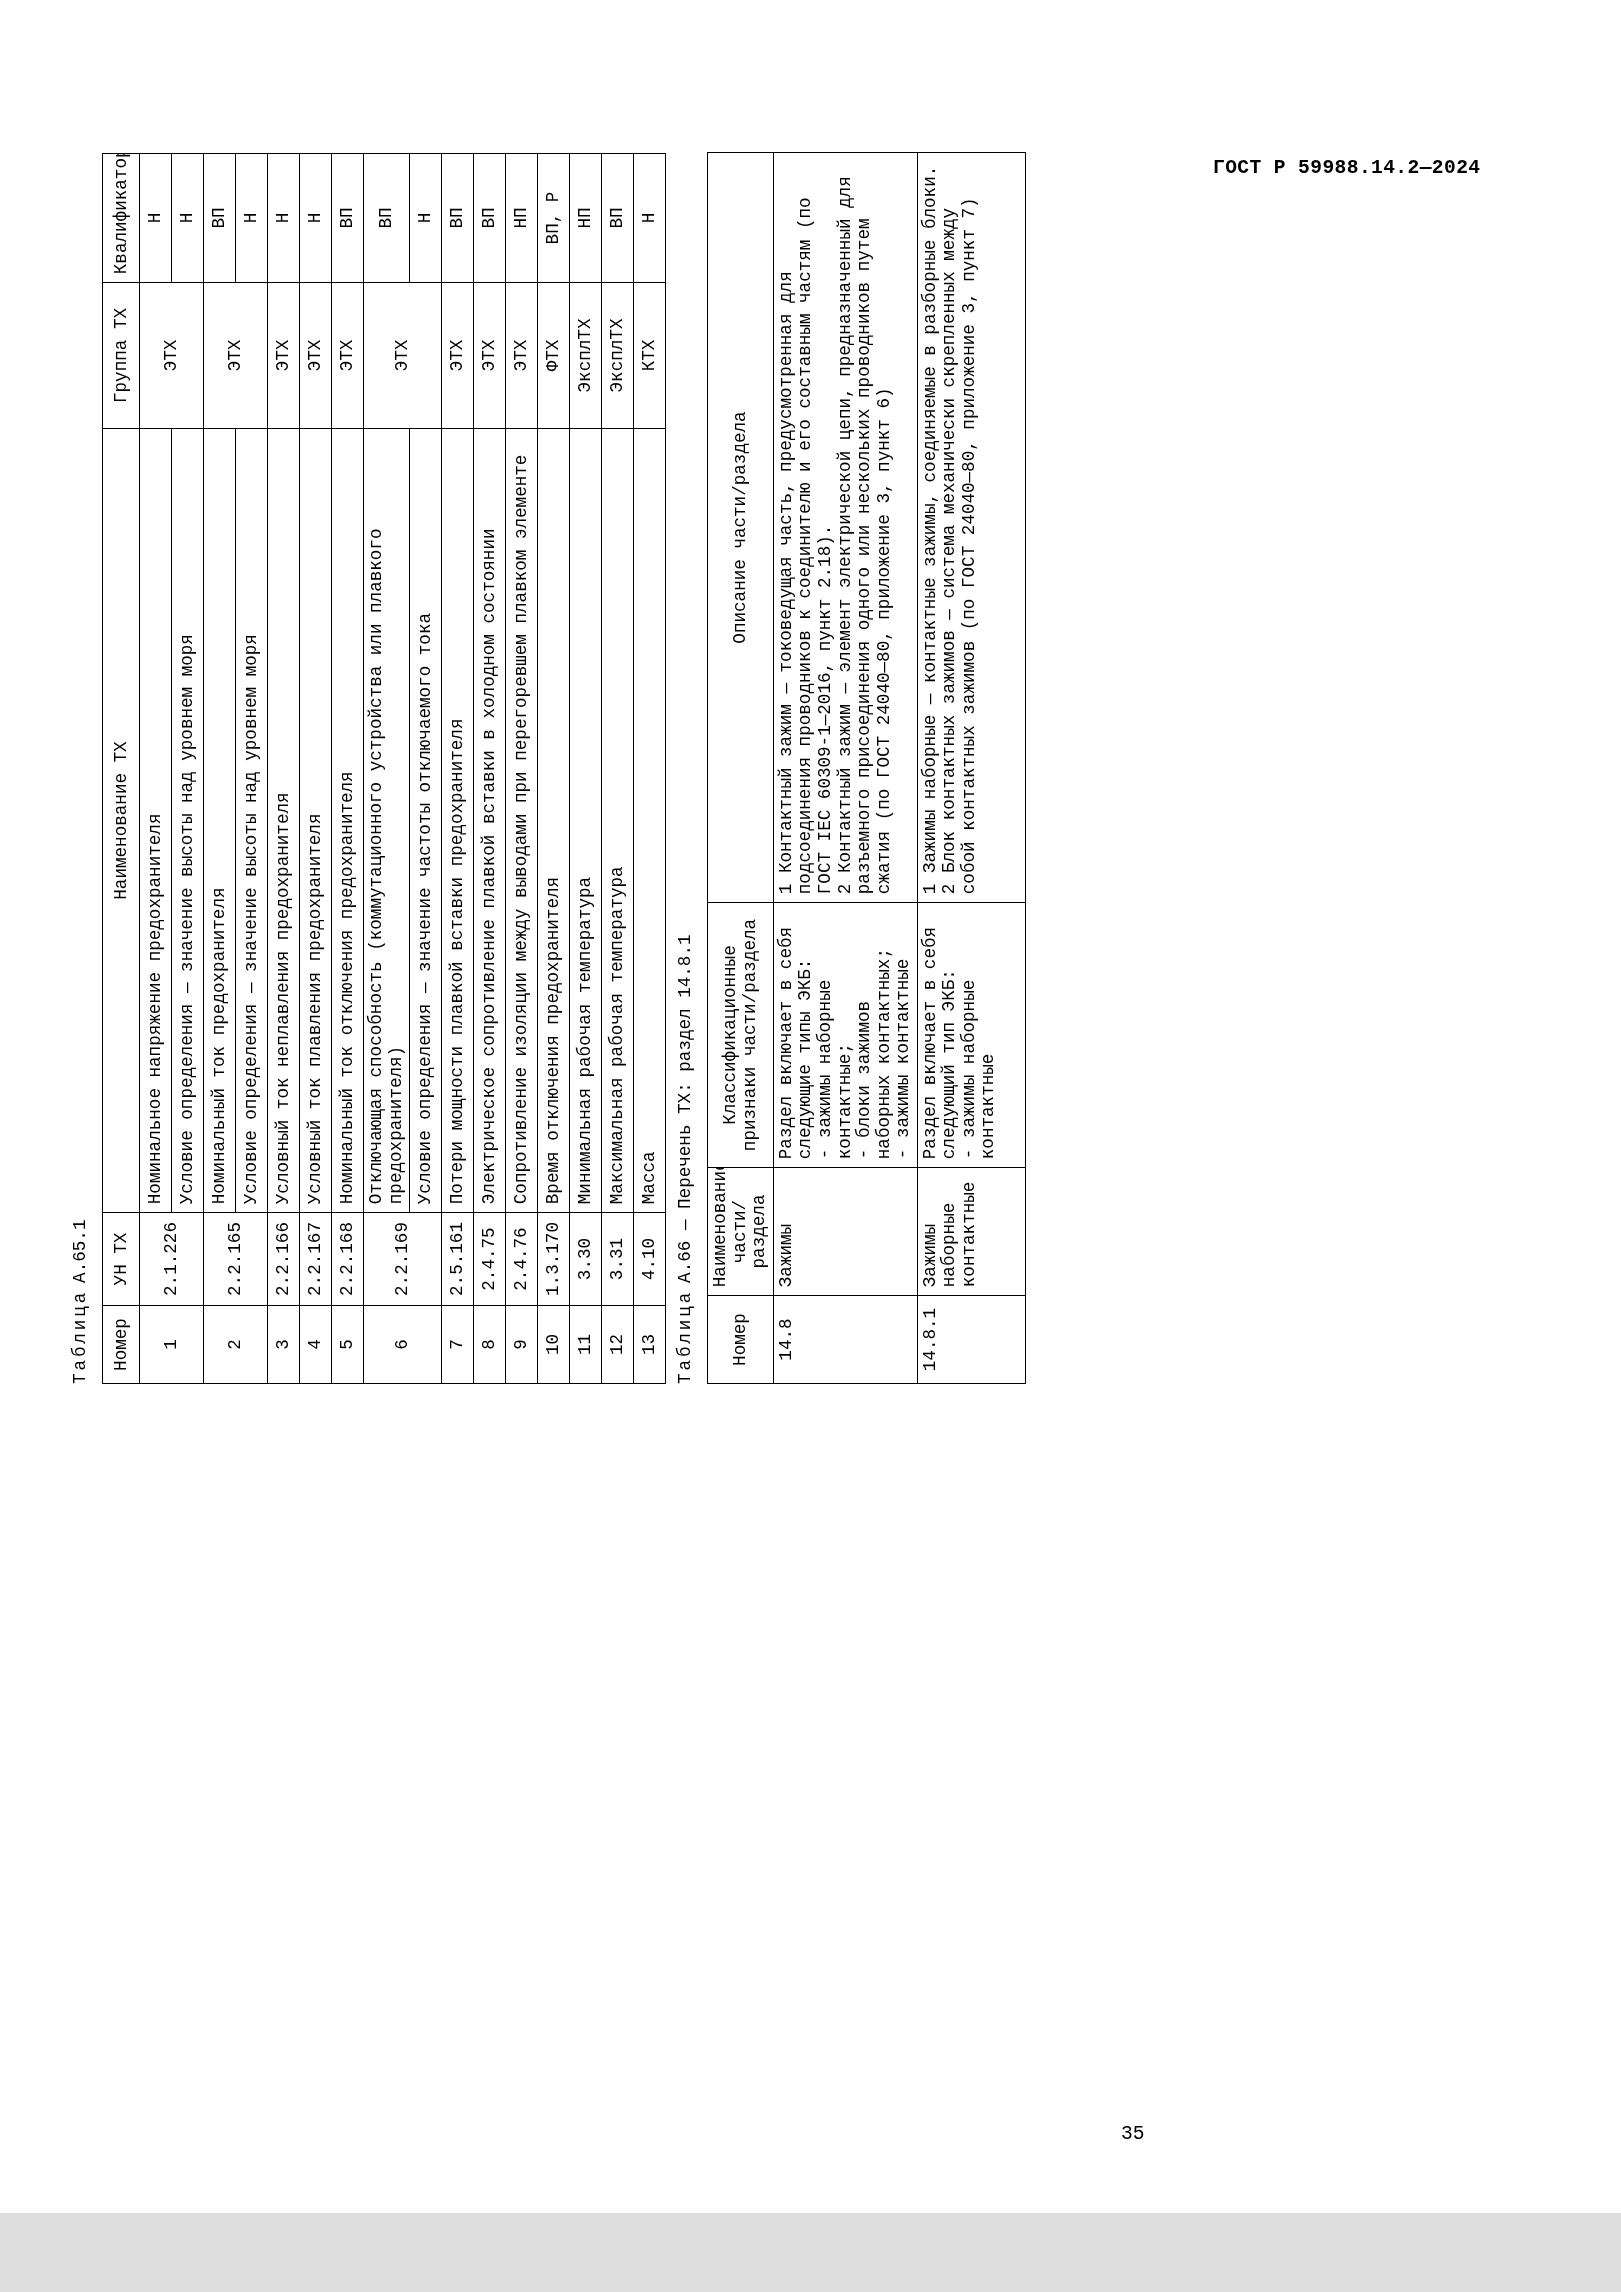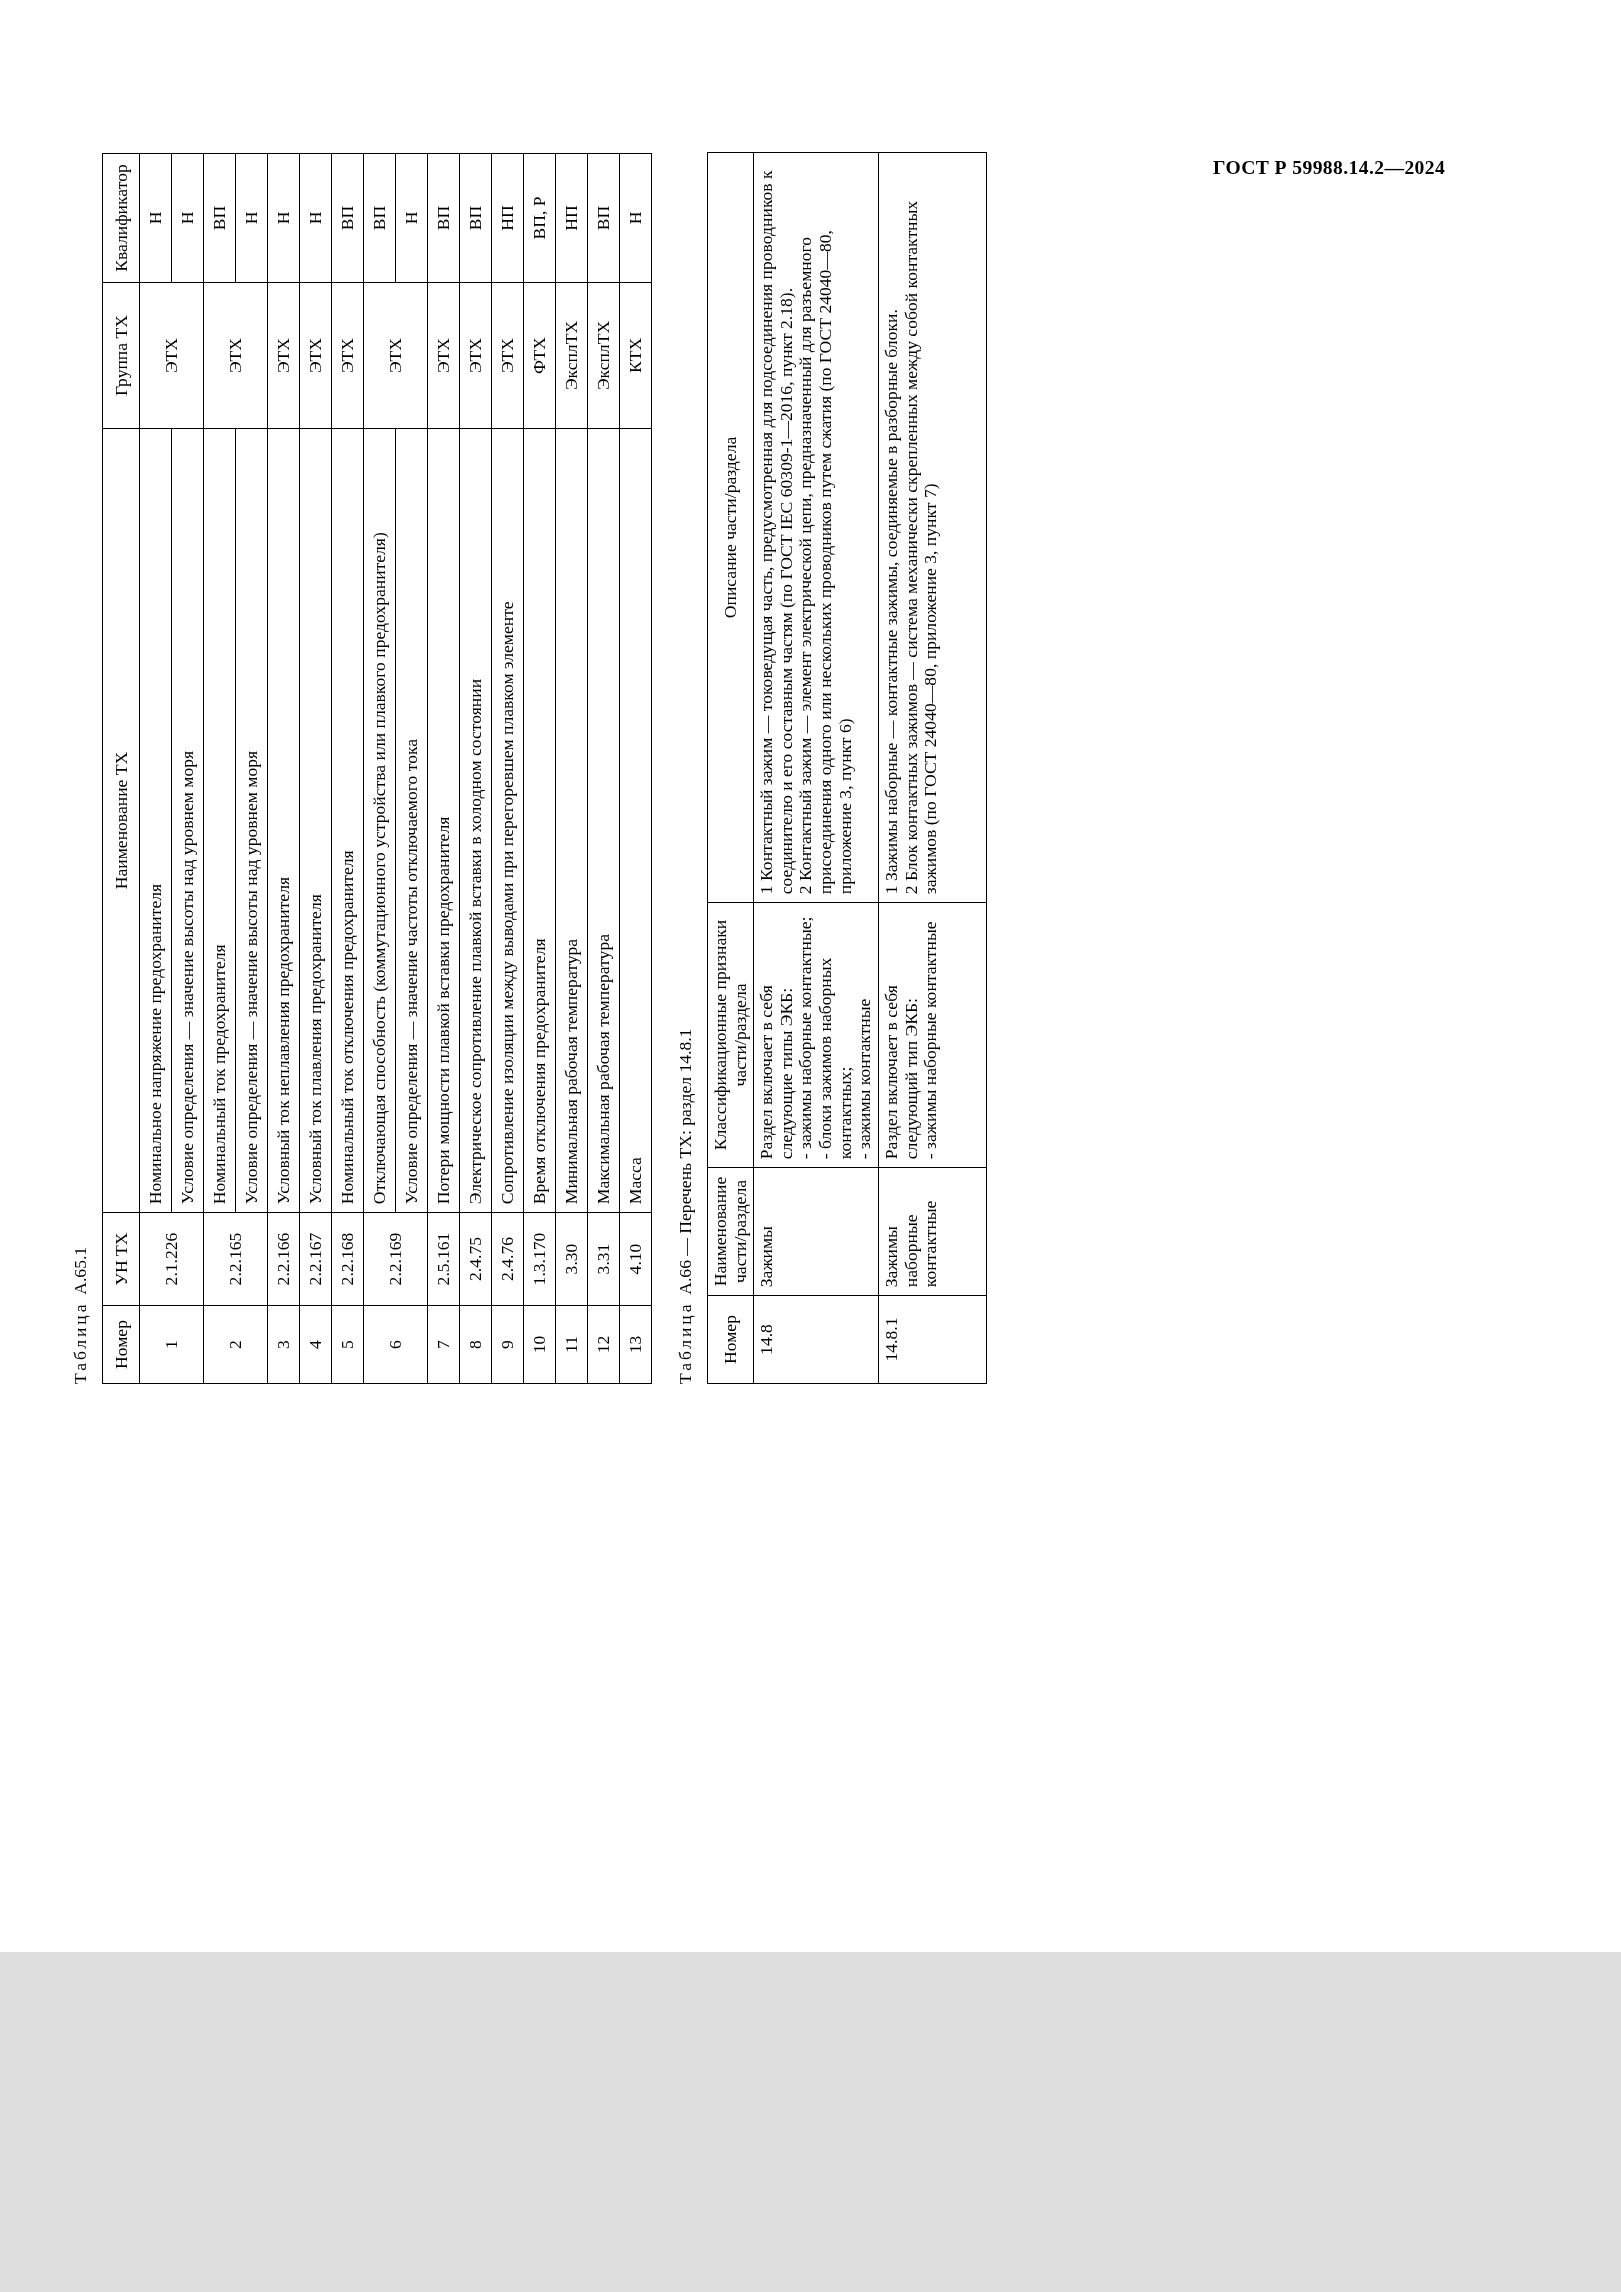--- a/index.html
+++ b/index.html
@@ -1,24 +1,24 @@
 <!DOCTYPE html>
 <html><head>
 <meta charset="utf-8">
 <title>ГОСТ Р 59988.14.2—2024 — стр. 73</title>
 <style>
   * { box-sizing: border-box; }
   html, body { margin: 0; padding: 0; background: #dedede; }
   .page {
     position: relative;
     width: 1621px;
-    height: 1952px;
+    height: 2213px;
     margin: 0 auto;
     background: #ffffff;
-    font-family: Liberation Serif, serif;
+    font-family: Liberation Mono, monospace;
     color: #000;
     overflow: hidden;
   }
   .doc-code {
     position: absolute;
     top: 157px;
     left: 1213px;
     font-size: 19.6px;
     font-weight: bold;
     letter-spacing: 0.4px;
@@ -256,16 +256,16 @@
         <td class="dat nm">Зажимы наборные контактные</td>
         <td class="dat nm">Раздел включает в себя следующий тип ЭКБ:
 - зажимы наборные контактные</td>
         <td class="dat nm">1 Зажимы наборные — контактные зажимы, соединяемые в разборные блоки.
 2 Блок контактных зажимов — система механически скрепленных между собой контактных зажимов (по ГОСТ 24040—80, приложение 3, пункт 7)</td>
       </tr>
     </tbody>
       </table>
   </div>
 
-  <div class="page-num">98</div>
+  <div class="page-num">35</div>
 
 </div>
 
 
 </body></html>

